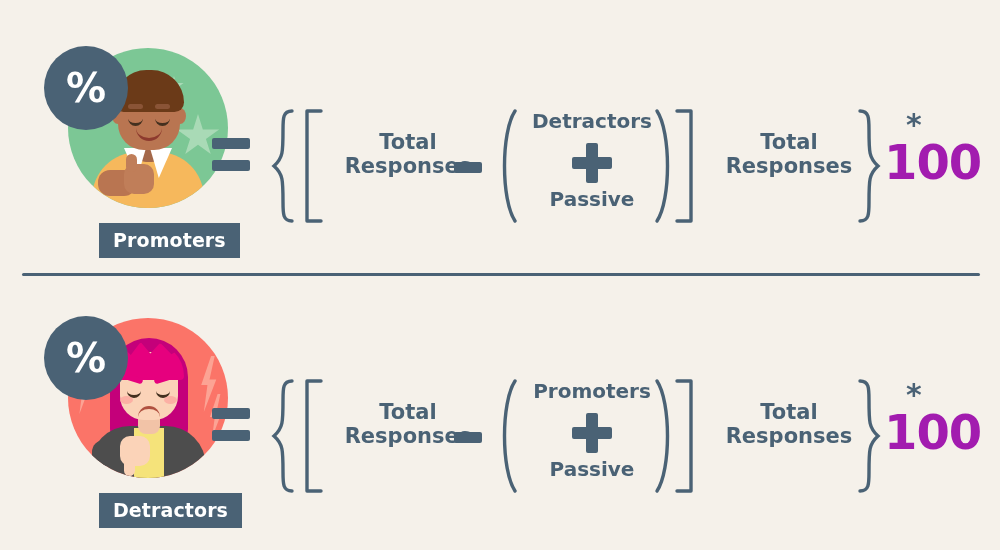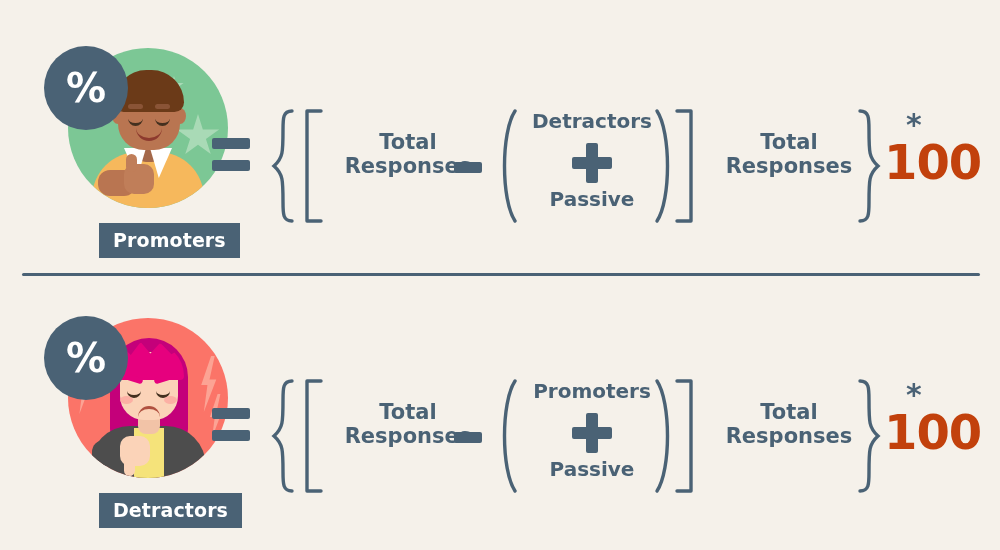--- a/index.html
+++ b/index.html
@@ -294,21 +294,21 @@
     left: 300px; top: 170px; width: 160px; font-size: 20px;
   }
   .total-right {
     left: 494px; top: 112px; width: 166px; font-size: 21px;
   }
   .hundred {
     position: absolute;
     left: 672px; top: 116px;
     font-size: 48px;
     font-weight: bold;
-    color: #c2410c;
+    color: #a21caf;
     letter-spacing: -1px;
   }
   .asterisk {
     position: absolute;
     left: 694px; top: 92px;
     font-size: 30px;
     font-weight: bold;
     color: #4a6275;
     line-height: 1;
   }

